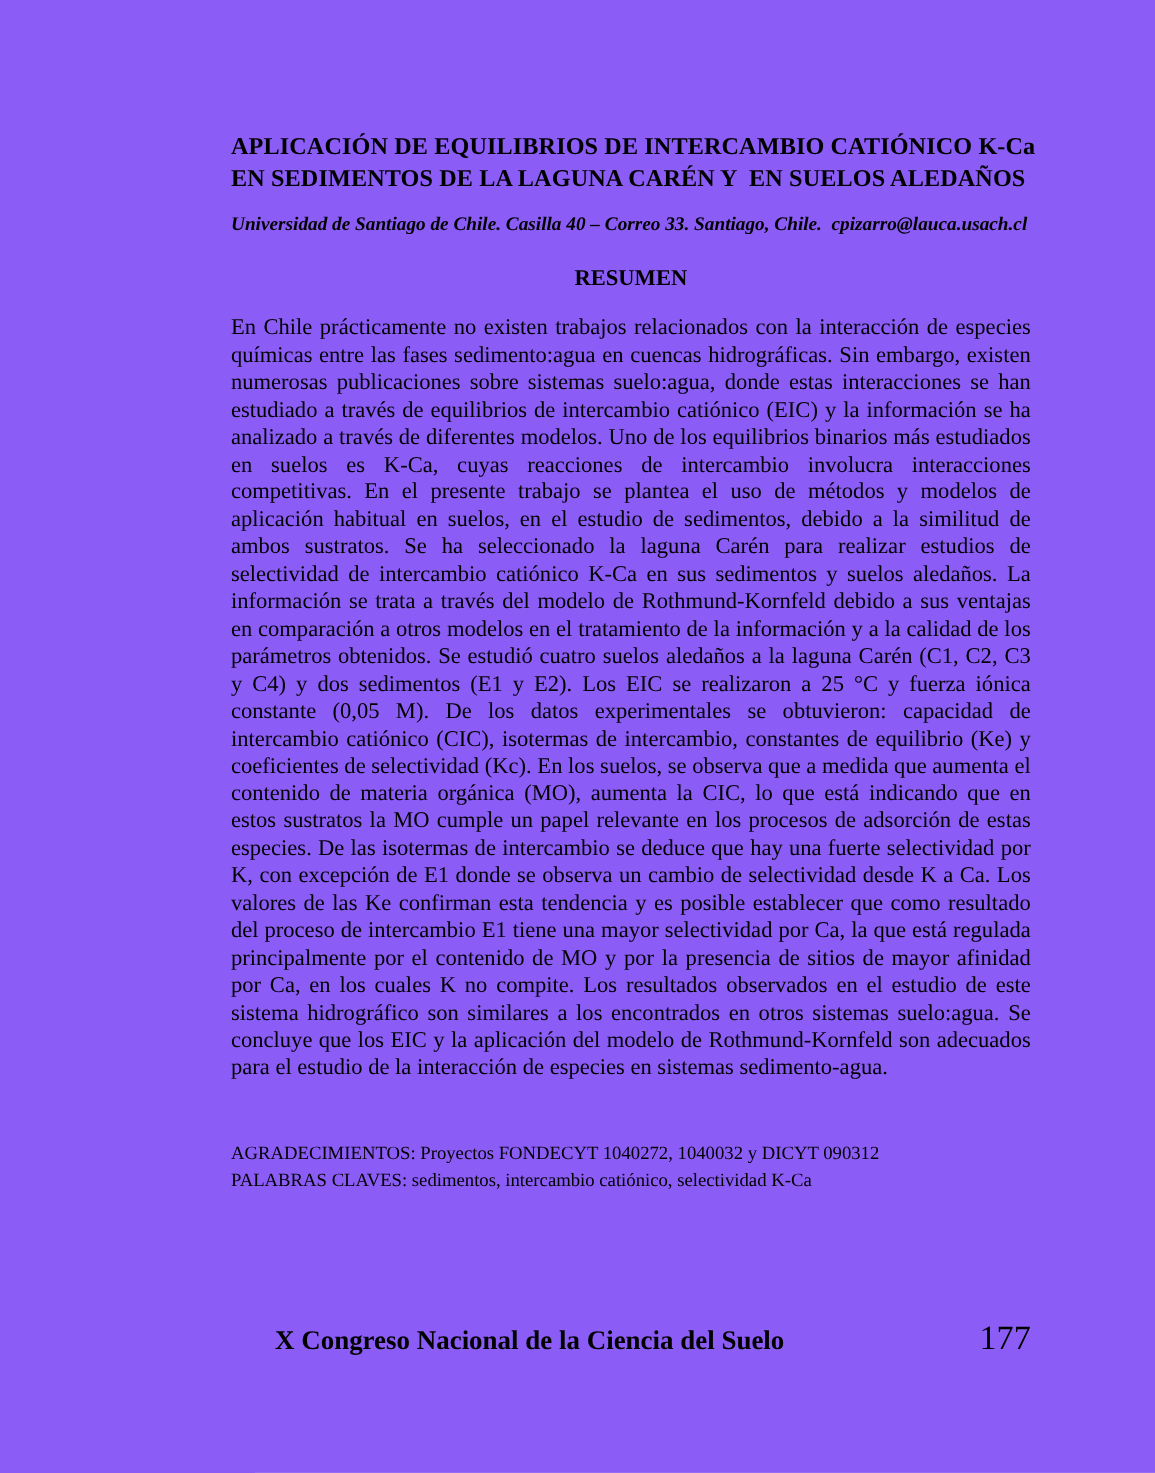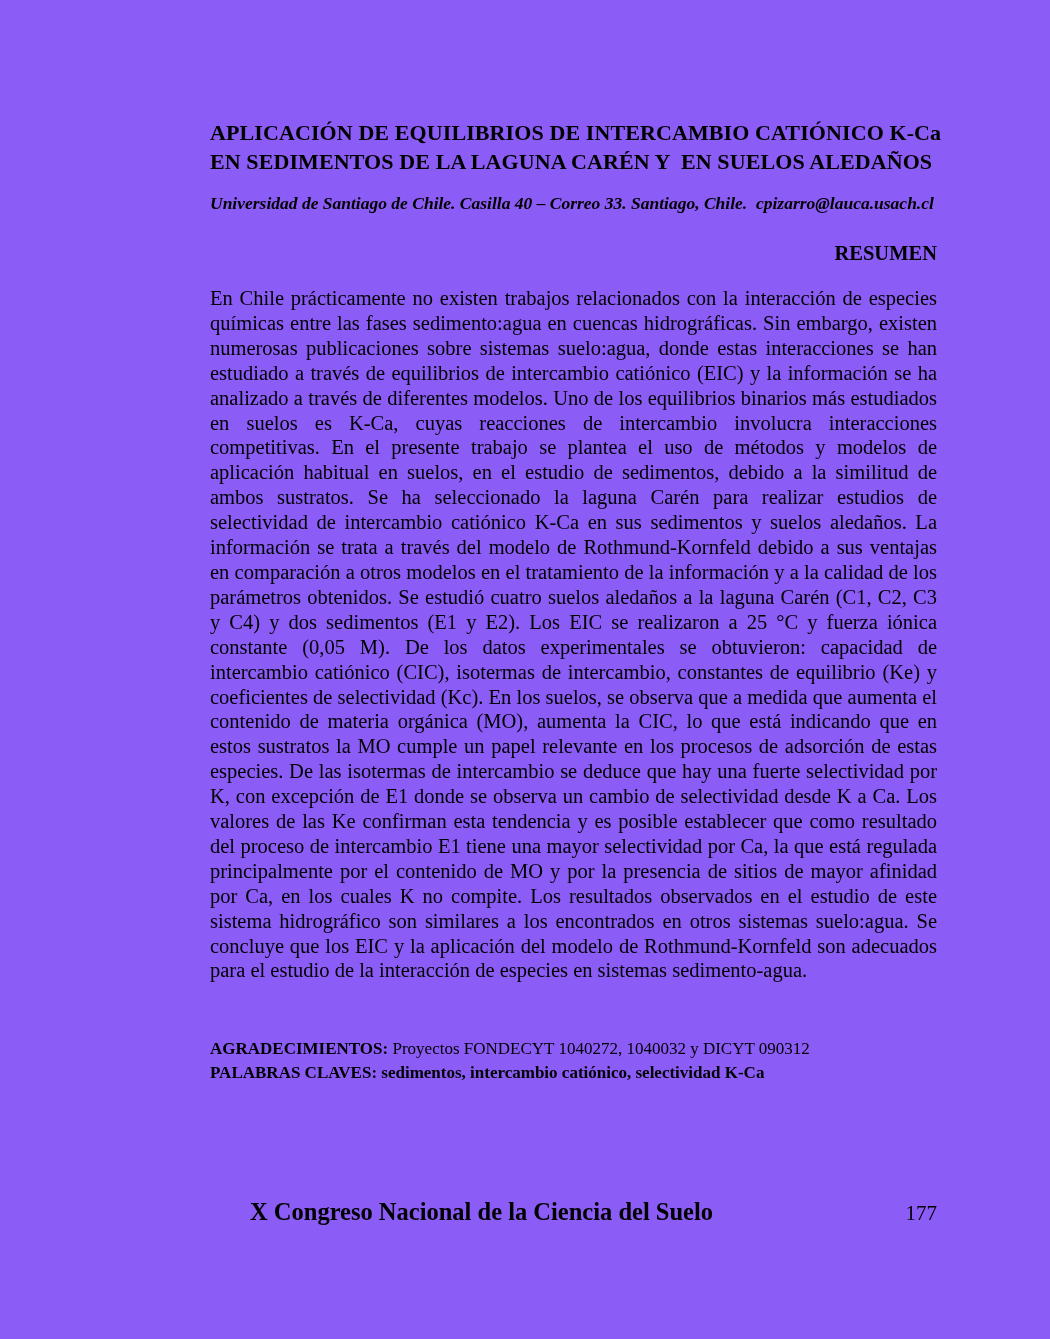--- a/index.html
+++ b/index.html
@@ -45,51 +45,51 @@
     font-size: 17.5px;
     font-weight: bold;
     font-style: italic;
     line-height: 23px;
     white-space: pre;
   }
   .section-heading {
     margin-top: 25px;
     font-size: 20.5px;
     font-weight: bold;
-    text-align: right;
+    text-align: center;
     line-height: 26px;
   }
   .abstract-text {
     margin-top: 20px;
     font-size: 20.5px;
     line-height: 24.9px;
     text-align: justify;
   }
   .ack-block {
     margin-top: 54px;
     font-size: 17px;
     line-height: 23.5px;
   }
-  .ack-label, .kw-label, .kw-text { font-weight: bold; }
+  .ack-label, .kw-label, .kw-text { font-weight: normal; }
   .page-footer {
     position: absolute;
     top: 1198px;
     left: 210px;
     width: 727px;
     display: flex;
     justify-content: space-between;
     align-items: baseline;
   }
   .conference-title {
     margin-left: 40px;
     font-size: 24.5px;
     font-weight: bold;
   }
   .page-number {
-    font-size: 21px;
+    font-size: 31px;
   }
 </style>
 </head>
 <body>
 
 <div class="page">
   <div class="content">
 
     <div class="title">
       <div class="title-line">APLICACIÓN DE EQUILIBRIOS DE INTERCAMBIO CATIÓNICO K-Ca</div>

